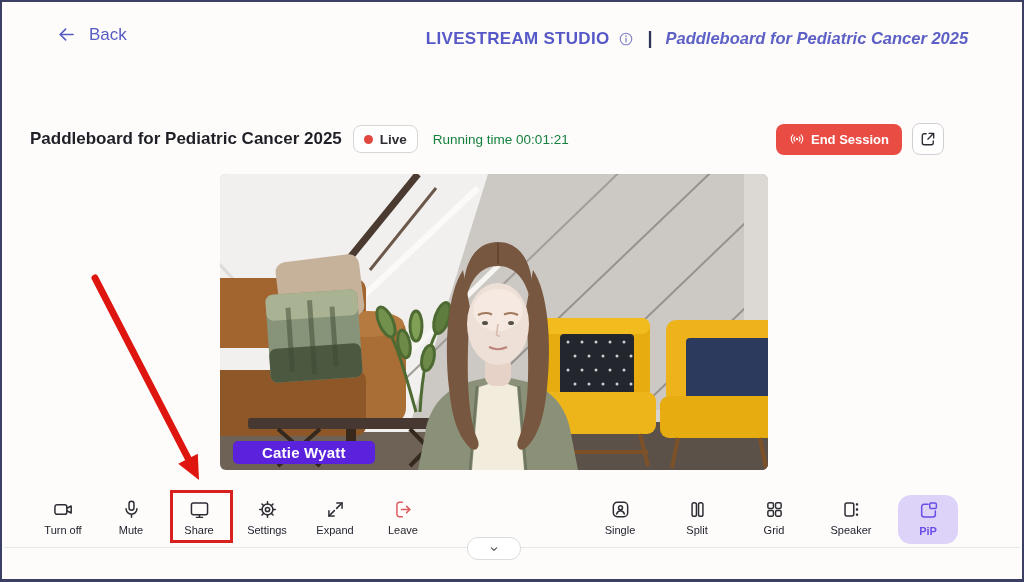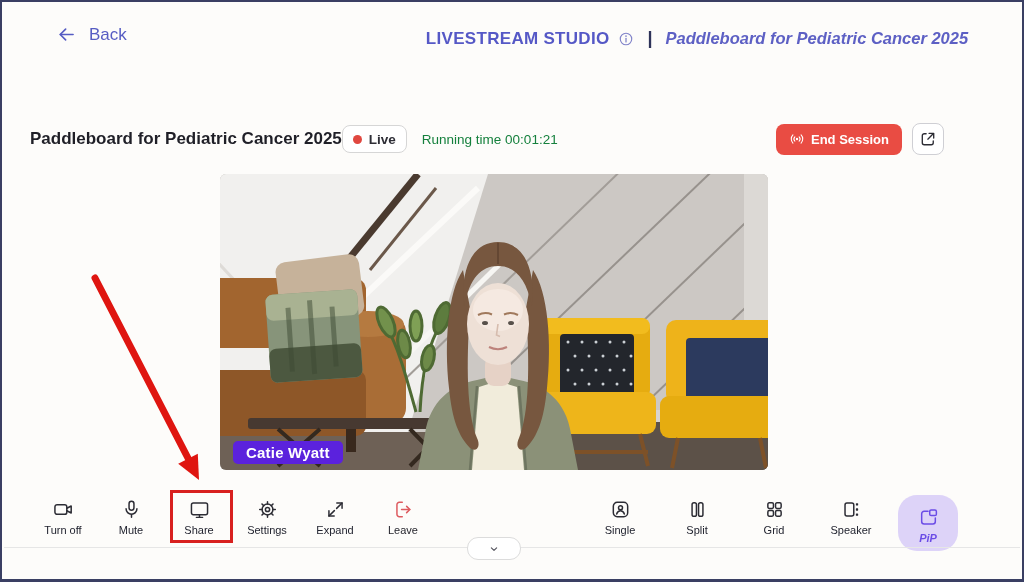--- a/index.html
+++ b/index.html
@@ -16,50 +16,50 @@
   .title-group{position:absolute;left:390px;right:20px;top:26px;display:flex;align-items:center;
     justify-content:center;gap:9px;white-space:nowrap;}
   .studio-title{color:#5558c6;font-size:17px;font-weight:700;letter-spacing:.3px;}
   .info-ic{width:16px;height:16px;margin-top:1px;}
   .title-sep{color:#2e3359;font-size:18px;font-weight:600;padding:0 4px;}
   .event-title{color:#5d60c4;font-size:16.5px;font-style:italic;font-weight:600;}
   
   .session-bar{position:absolute;left:28px;right:78px;top:121px;height:32px;
     display:flex;align-items:center;}
   .session-title{font-size:17px;font-weight:700;color:#1f1f27;white-space:nowrap;}
-  .live-badge{display:flex;align-items:center;gap:7px;height:26px;
+  .live-badge{display:flex;align-items:center;gap:7px;margin-left:11px;height:26px;
     padding:0 10px;border:1px solid #d6d6d6;border-radius:8px;background:#fff;}
   .live-dot{width:9px;height:9px;border-radius:50%;background:#e0473f;}
   .live-text{font-size:13.5px;font-weight:600;color:#2e2e36;}
   .running-time{margin-left:15px;font-size:13.5px;color:#15803d;}
   .right-actions{margin-left:auto;display:flex;align-items:center;gap:10px;}
   .end-btn{display:flex;align-items:center;gap:6px;height:31px;padding:8px 13px;border-radius:8px;
     background:#e94c43;color:#fff;font-size:13px;font-weight:700;cursor:pointer;border:none;}
   .end-btn svg{width:16px;height:16px;}
   .open-btn{width:32px;height:32px;border-radius:8px;border:1px solid #cfcfd4;background:#fff;
     display:flex;align-items:center;justify-content:center;cursor:pointer;}
   .open-btn svg{width:18px;height:18px;}
   
   .stage{position:absolute;left:218px;top:172px;width:548px;height:296px;border-radius:6px;
     overflow:hidden;background:#ccc8c4;}
   .name-tag{position:absolute;left:13px;bottom:6px;background:#5b22dd;color:#fff;
-    font-size:15px;font-weight:700;padding:3px 13px;border-radius:5px;letter-spacing:.2px;}
+    font-size:15px;font-weight:700;padding:3px 29px;border-radius:5px;letter-spacing:.2px;}
   
   .tb-left{position:absolute;left:30px;top:493px;display:flex;gap:6px;}
   .tb-right{position:absolute;left:588px;top:493px;display:flex;gap:17px;align-items:flex-start;text-align:right;}
   .tb-item{position:relative;width:62px;display:flex;flex-direction:column;align-items:center;
     padding-top:4px;cursor:pointer;}
   .tb-right .tb-item{width:60px;}
   .tb-icon{width:21px;height:21px;}
   .ic{fill:none;stroke:#2c2c34;stroke-width:1.7;stroke-linecap:round;stroke-linejoin:round;}
   .ic-red{stroke:#dd5a5f;}
   .ic-purple{stroke:#6b4ce6;}
   .tb-label{margin-top:4px;font-size:11px;font-weight:500;color:#222430;white-space:nowrap;}
   .leave .tb-label{color:#26262e;}
-  .pip-active{background:#ddd3f8;border-radius:19px;height:44px;padding-top:12px;width:60px;font-style:italic;}
+  .pip-active{background:#ddd3f8;border-radius:13px;height:44px;padding-top:5px;width:60px;}
   .pip-active .tb-label{color:#6b4ce6;font-weight:600;}
   .share-highlight{position:absolute;left:2px;right:-3px;top:-5px;bottom:-7px;
     border:3px solid #d8201f;pointer-events:none;}
   .bottom-divider{position:absolute;left:2px;right:2px;top:545px;height:1px;background:#e6e6e6;}
   .chevron-pill{position:absolute;left:465px;top:535px;width:52px;height:21px;background:#fff;
     border:1px solid #dcdcdc;border-radius:11px;display:flex;align-items:center;
     justify-content:center;cursor:pointer;z-index:5;}
   .chevron-pill svg{width:14px;height:14px;}
   
   .arrow-overlay{position:absolute;left:0;top:0;width:1024px;height:582px;pointer-events:none;z-index:6;}

